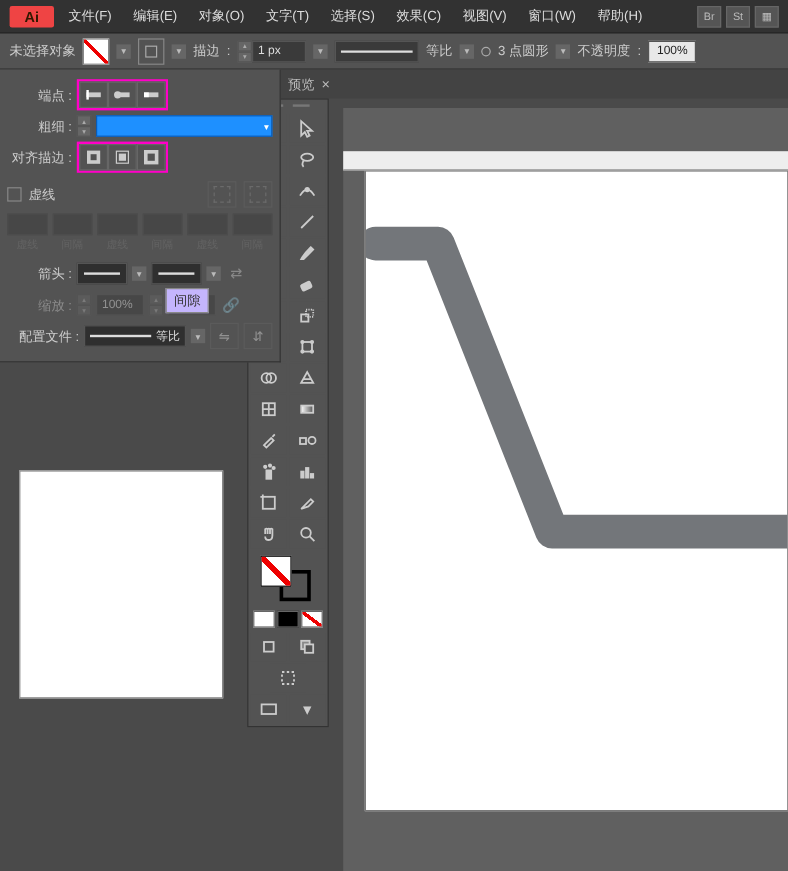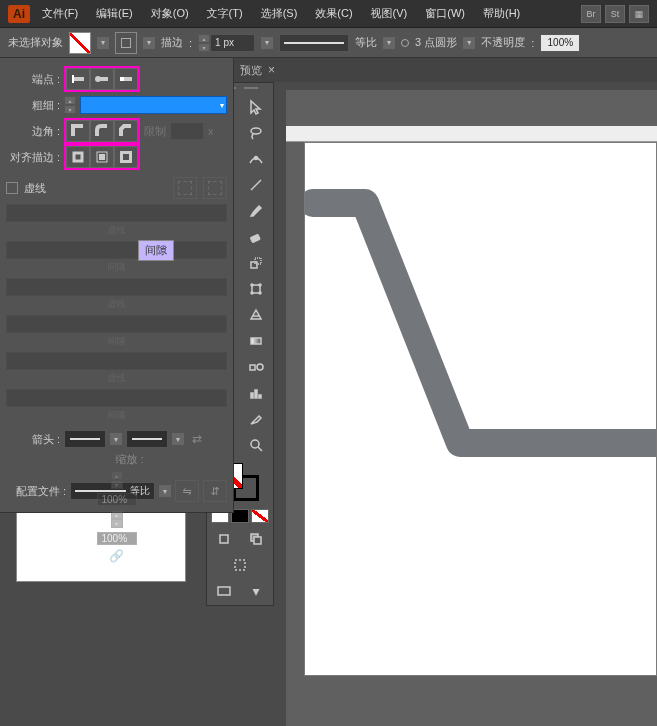--- a/index.html
+++ b/index.html
@@ -1,20 +1,20 @@
 <!DOCTYPE html>
 <html><head>
 <meta charset="utf-8">
 <style>
   * { box-sizing: border-box; margin: 0; padding: 0; font-family: "Microsoft YaHei", "PingFang SC", sans-serif; }
   body { background: #4a4a4a; width: 657px; height: 726px; overflow: hidden; position: relative; color: #ccc; font-size: 11px; }
 
   
   .menubar { background: #323232; height: 28px; display: flex; align-items: center; padding: 0 8px; gap: 6px; border-bottom: 1px solid #222; }
-  .ai-logo { background: #c2410c; color: #321900; width: 22px; height: 18px; display: flex; align-items: center; justify-content: center; font-weight: bold; font-size: 12px; border-radius: 2px; }
+  .ai-logo { background: #ef4444; color: #321900; width: 37px; height: 18px; display: flex; align-items: center; justify-content: center; font-weight: bold; font-size: 12px; border-radius: 2px; }
   .menu-item { color: #ddd; padding: 2px 6px; cursor: pointer; }
   .menubar-right { margin-left: auto; display: flex; gap: 4px; }
   .panel-icon { width: 20px; height: 18px; background: #555; border: 1px solid #666; display: flex; align-items: center; justify-content: center; font-size: 9px; color: #bbb; }
 
   
   .controlbar { background: #535353; height: 30px; display: flex; align-items: center; padding: 0 8px; gap: 6px; border-bottom: 1px solid #333; }
   .ctl-label { color: #ccc; font-size: 11px; }
   .fill-none { width: 22px; height: 22px; border: 1px solid #888; background: #fff; position: relative; }
   .fill-none::after { content: ""; position: absolute; left: 0; top: 0; right: 0; bottom: 0; background: linear-gradient(to top right, transparent 45%, #e00 45%, #e00 55%, transparent 55%); }
   .dd { width: 12px; height: 12px; background: #666; display: inline-flex; align-items: center; justify-content: center; font-size: 8px; color: #bbb; }
@@ -33,21 +33,21 @@
   .stroke-panel { position: absolute; left: 0; top: 58px; width: 234px; background: #535353; border-right: 1px solid #333; border-bottom: 1px solid #333; padding: 8px 6px; z-index: 10; }
   .panel-row { display: flex; align-items: center; height: 26px; gap: 4px; }
   .row-label { color: #ccc; width: 54px; text-align: right; font-size: 11px; }
   .weight-field { flex: 1; height: 18px; background: #1e90ff; border: 1px solid #0a5bb5; display: flex; align-items: center; justify-content: flex-end; padding-right: 14px; position: relative; }
   .weight-field::after { content: "▾"; position: absolute; right: 2px; color: #fff; font-size: 8px; }
 
   .btn-group { display: flex; border: 2px solid #ff00c8; }
   .sq-btn { width: 24px; height: 22px; background: #535353; border: 1px solid #666; display: flex; align-items: center; justify-content: center; font-size: 11px; color: #ddd; cursor: pointer; }
   .sq-btn svg { width: 14px; height: 14px; }
   .btn-group.noborder { border: 2px solid transparent; }
-  .disabled { opacity: 0.45; flex-direction: column; }
+  .disabled { opacity: 0.45; }
   .disabled-text { color: #777; }
 
   .checkbox-row { display: flex; align-items: center; gap: 6px; height: 24px; }
   .chk { width: 12px; height: 12px; border: 1px solid #888; background: #535353; }
 
   .dashfields { display: flex; gap: 4px; margin: 4px 0; }
   .dashfield { flex: 1; }
   .dashfield .fld { height: 18px; background: #3a3a3a; border: 1px solid #444; }
   .dashfield .lab { font-size: 9px; color: #777; text-align: center; margin-top: 2px; }
 
@@ -174,43 +174,20 @@
 
   <div class="panel-row">
     <div class="row-label"><span>粗细</span> :</div>
     <div class="stepper-btns">
         <div class="stepper-btn">▴</div>
         <div class="stepper-btn">▾</div>
       </div>
     <div class="weight-field"></div>
   </div>
 
-  <div class="panel-row">
-    <div class="row-label"><span>边角</span> :</div>
-    <div class="btn-group">
-      <div class="sq-btn">
-          <svg viewBox="0 0 14 14">
-            <path d="M2 12 L2 2 L12 2" stroke="#ccc" stroke-width="4" fill="none"></path>
-          </svg>
-        </div>
-      <div class="sq-btn">
-          <svg viewBox="0 0 14 14">
-            <path d="M2 12 L2 6 Q2 2 6 2 L12 2" stroke="#ccc" stroke-width="4" fill="none"></path>
-          </svg>
-        </div>
-      <div class="sq-btn">
-          <svg viewBox="0 0 14 14">
-            <path d="M2 12 L2 5 L5 2 L12 2" stroke="#ccc" stroke-width="4" fill="none"></path>
-          </svg>
-        </div>
-    </div>
-    <span class="disabled-text">限制</span>
-    <div class="stepper-field disabled" style="width:34px"></div>
-    <span class="disabled-text">x</span>
-  </div>
 
   <div class="panel-row">
     <div class="row-label"><span>对齐描边</span> :</div>
     <div class="btn-group">
       <div class="sq-btn">
           <svg viewBox="0 0 14 14">
             <rect x="3" y="3" width="8" height="8" fill="none" stroke="#ccc" stroke-width="3"></rect>
           </svg>
         </div>
       <div class="sq-btn">

